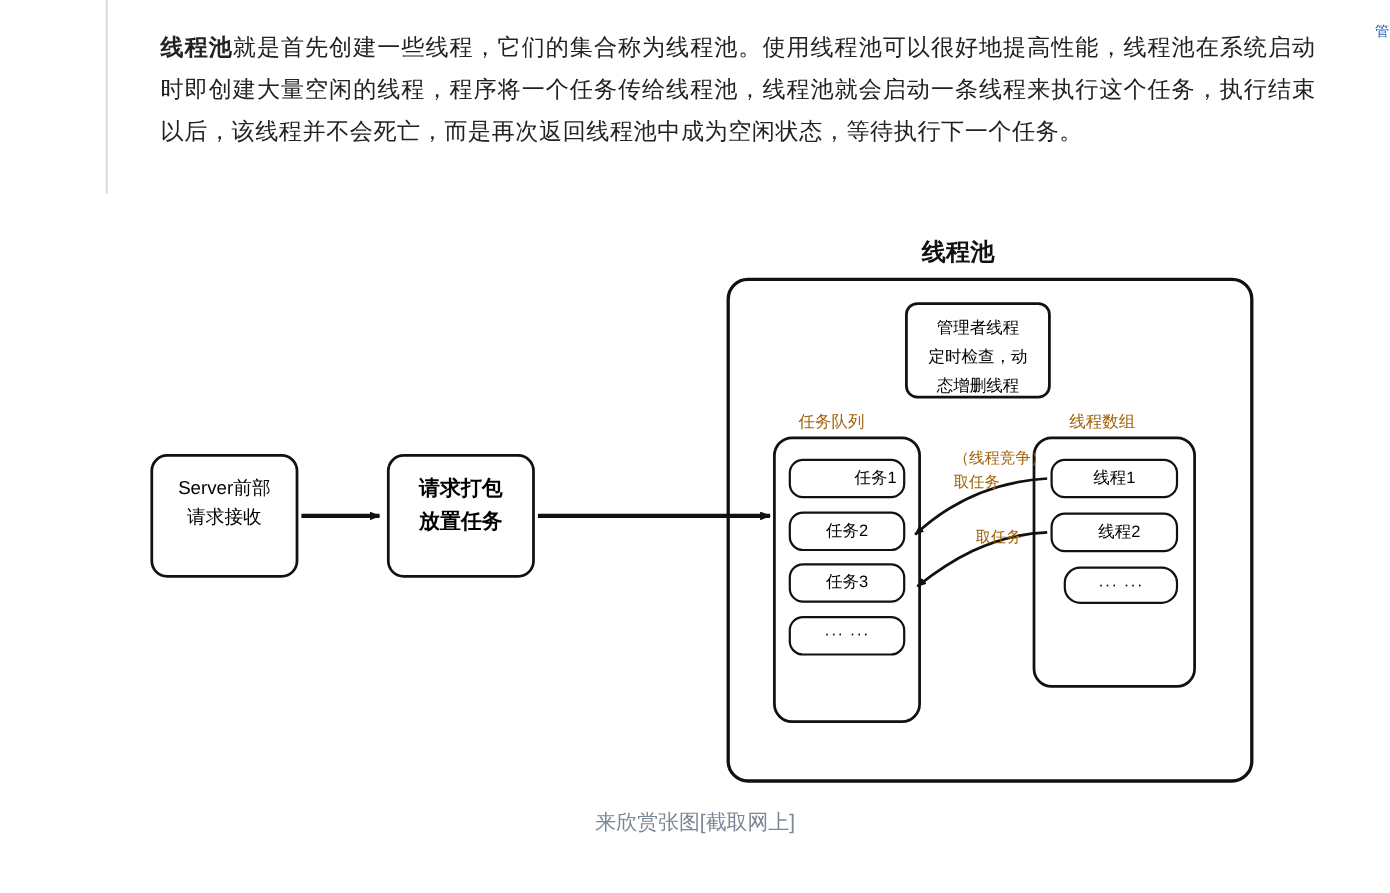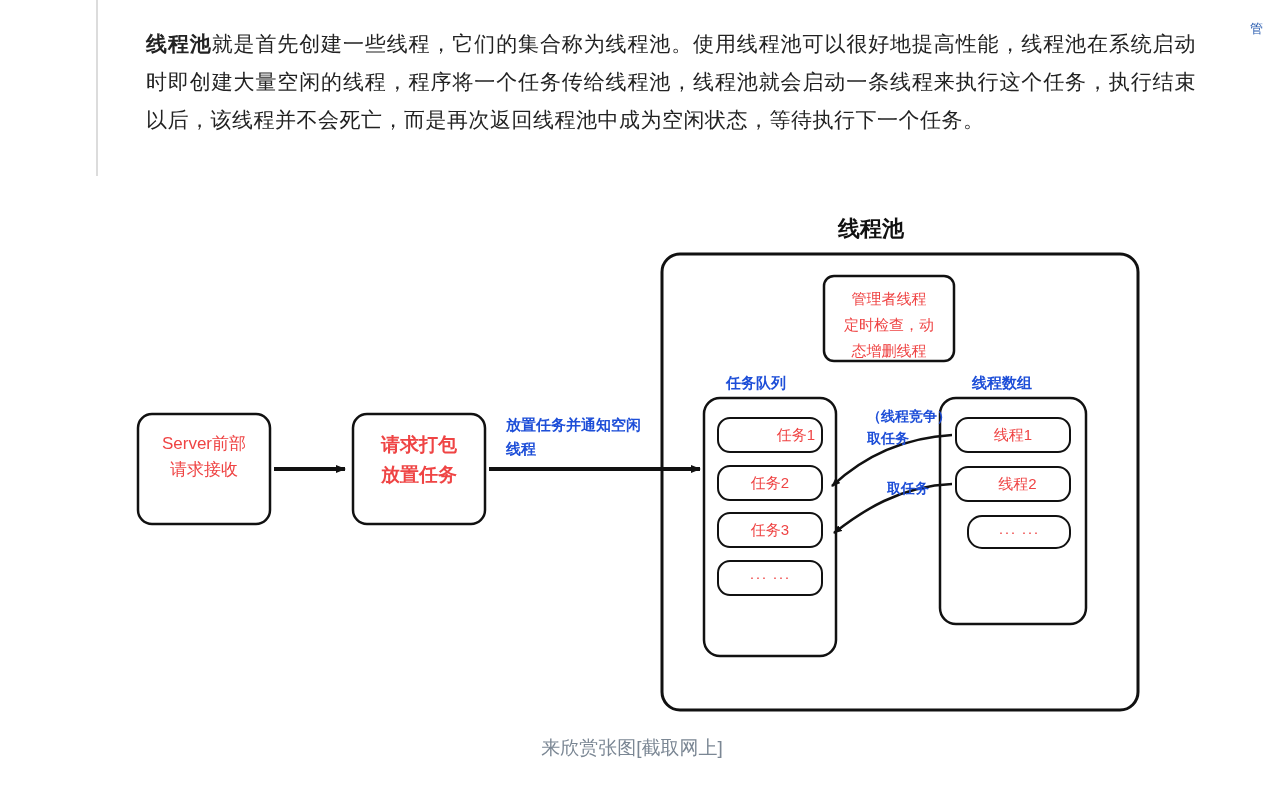--- a/index.html
+++ b/index.html
@@ -58,40 +58,39 @@
     left: 0;
     top: 186px;
     width: 1264px;
     height: 560px;
   }
   #diagram svg { display: block; }
 
   .dg-label {
     position: absolute;
     font-size: 17px;
-    color: #1d4ed8;
+    color: #a16207;
     white-space: nowrap;
-    font-weight: bold;
   }
   .dg-label.small { font-size: 15px; }
   .dg-label.tiny  { font-size: 14px; margin-left: 25px; }
   .dg-title {
     position: absolute;
     font-size: 22px;
     font-weight: bold;
     color: #111;
     white-space: nowrap;
   }
 
   .node-text {
     position: absolute;
     text-align: center;
     font-size: 17px;
     line-height: 26px;
-    color: #ef4444;
+    color: #000000;
   }
 
   
   #caption {
     position: absolute;
     left: 0;
     top: 735px;
     width: 1264px;
     text-align: center;
     font-size: 19px;
@@ -152,24 +151,20 @@
   <div class="node-text" style="left:138px; top:245px; width:132px;">
     <div>Server前部</div>
     <div>请求接收</div>
   </div>
 
   <div class="node-text" style="left:353px; top:244px; width:132px; font-weight:bold; font-size:19px; line-height:30px;">
     <div>请求打包</div>
     <div>放置任务</div>
   </div>
 
-  <div class="dg-label small" style="left:506px; top:227px; line-height:24px;">
-    <div>放置任务并通知空闲</div>
-    <div>线程</div>
-  </div>
 
   <div class="node-text" style="left:824px; top:100px; width:130px; font-size:15px; line-height:26px;">
     <div>管理者线程</div>
     <div>定时检查，动</div>
     <div>态增删线程</div>
   </div>
 
   <div class="dg-label small" style="left:726px; top:188px;">任务队列</div>
   <div class="dg-label small" style="left:972px; top:188px;">线程数组</div>
 

